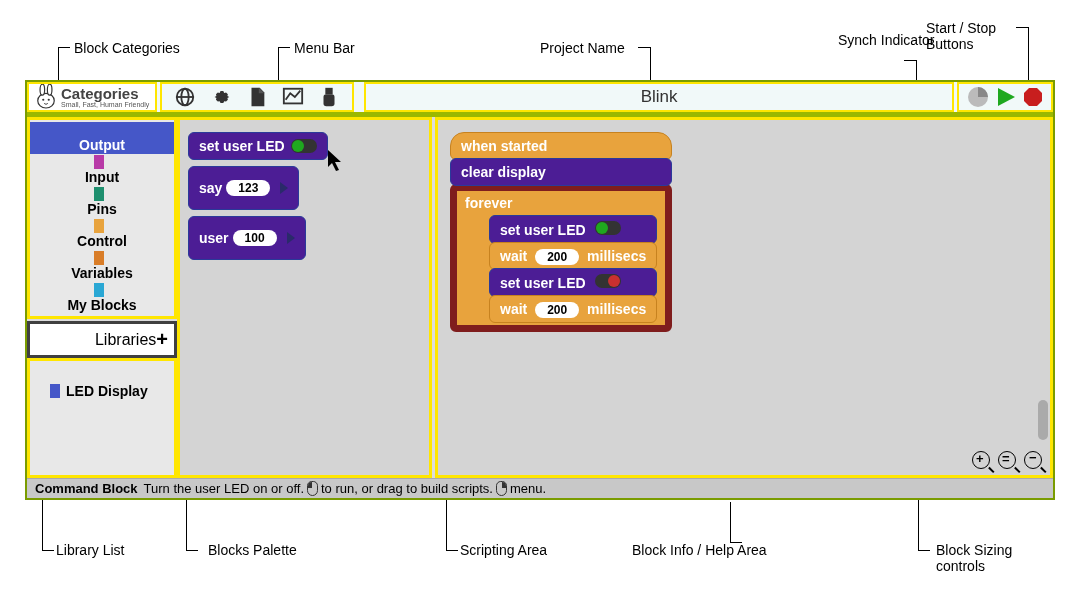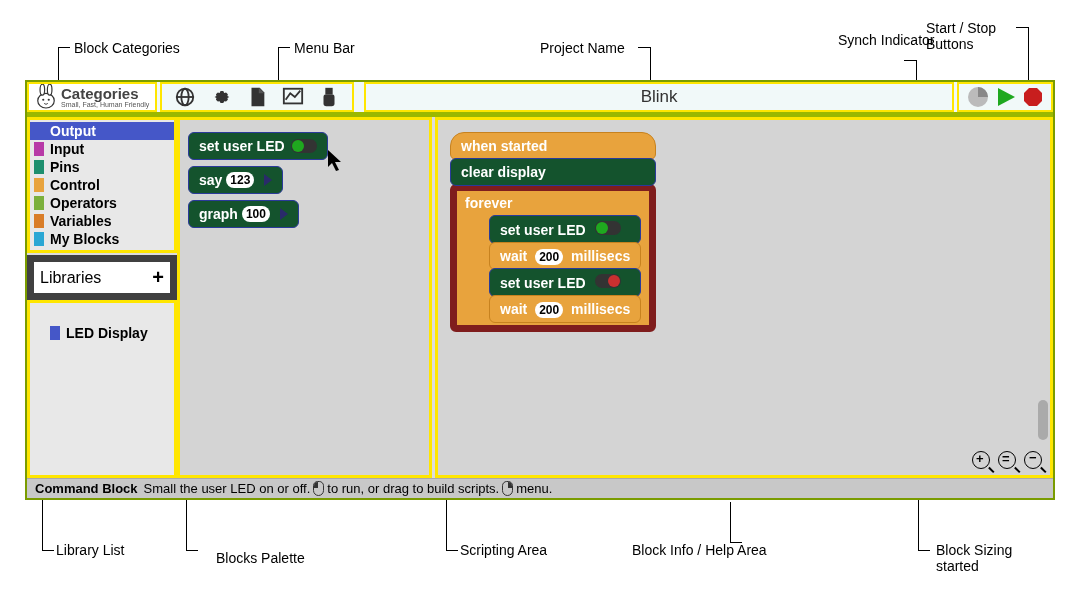--- a/index.html
+++ b/index.html
@@ -26,42 +26,42 @@
 
   .project-name { flex: 1; text-align: center; font-size: 17px; color: #333; border: 2px solid #ffe600; height: 100%; display: flex; align-items: center; justify-content: center; margin-left: 10px; }
 
   .right-icons { display: flex; align-items: center; gap: 6px; padding: 0 8px; height: 100%; border: 2px solid #ffe600; margin-left: 3px; }
 
   
   .body-row { display: flex; width: 100%; height: calc(100% - 55px); }
 
   .sidebar { width: 150px; display: flex; flex-direction: column; }
   .categories { border: 3px solid #ffe600; background: #e8e8e8; padding: 2px 0; }
-  .cat-row { display: flex; align-items: center; padding: 1px 4px; font-size: 14px; font-weight: bold; cursor: pointer; }
+  .cat-row { display: flex; align-items: center; padding: 1px 4px; font-size: 14px; font-weight: bold; cursor: pointer; flex-direction: column; }
   .cat-swatch { width: 10px; height: 14px; margin-right: 6px; }
   .cat-row.selected { background: #4557c8; color: #fff; }
 
-  .libraries-head { background: #fff; border: 7px solid #404040; padding: 4px 6px; display: flex; justify-content: space-between; align-items: center; font-size: 16px; margin-top: 2px; }
+  .libraries-head { background: #fff; border: 3px solid #404040; padding: 4px 6px; display: flex; justify-content: flex-end; align-items: center; font-size: 16px; margin-top: 2px; }
   .libraries-add { font-size: 20px; font-weight: bold; cursor: pointer; }
   .libraries-list { flex: 1; border: 3px solid #ffe600; background: #e8e8e8; padding: 20px; }
   .lib-item { display: flex; align-items: center; font-size: 14px; font-weight: bold; padding: 2px 0; }
   .lib-swatch { width: 10px; height: 14px; margin-right: 6px; background: #4557c8; }
 
   .palette { width: 255px; border: 3px solid #ffe600; background: #d4d4d4; padding: 12px 8px; position: relative; }
   .scripting { flex: 1; border: 3px solid #ffe600; background: #d4d4d4; padding: 12px 8px; position: relative; margin-left: 3px; }
 
   
   .help-bar { width: 100%; height: 20px; background: #c8c8c8; padding: 0 8px; display: flex; align-items: center; font-size: 13px; border-top: 1px solid #aaa; }
   .help-bar strong { margin-right: 6px; }
 
   
   .block { position: relative; display: inline-flex; align-items: center; padding: 5px 10px; border-radius: 6px; color: #fff; font-weight: bold; font-size: 14px; margin-bottom: 6px; white-space: nowrap; }
-  .block.blue { background: #14532d; border: 1px solid #2a3a9a; }
+  .block.blue { background: #4c1d95; border: 1px solid #2a3a9a; }
   .block.orange { background: #e8a33d; border: 1px solid #c7821f; }
-  .block .pill { background: #fff; color: #000; border-radius: 10px; padding: 1px 4px; font-size: 12px; margin: 0 4px; font-weight: bold; }
+  .block .pill { background: #fff; color: #000; border-radius: 10px; padding: 1px 12px; font-size: 12px; margin: 8px 4px; font-weight: bold; }
   .block .toggle { width: 26px; height: 14px; border-radius: 8px; background: #333; position: relative; margin-left: 6px; display: inline-block; }
   .block .toggle .knob { width: 12px; height: 12px; border-radius: 50%; position: absolute; top: 1px; }
   .block .toggle.on .knob { background: #1fa81f; left: 1px; }
   .block .toggle.off .knob { background: #c93030; right: 1px; }
   .block .tri { width: 0; height: 0; border-top: 6px solid transparent; border-bottom: 6px solid transparent; border-left: 8px solid #2a2a6a; margin-left: 6px; }
 
   .script-stack { position: absolute; left: 12px; top: 12px; }
   .stack-item { display: block; margin-bottom: -2px; }
   .c-wrap { background: #e8a33d; border: 7px solid #7f1d1d; border-radius: 6px; padding: 4px 8px 4px 8px; color: #fff; font-weight: bold; font-size: 14px; display: inline-block; }
   .c-inner { margin-left: 8px; margin-top: 4px; border-left: 14px solid #e8a33d; padding-left: 2px; }
@@ -103,33 +103,33 @@
 <div class="callout-line-h" style="left:904px; top:60px; width:12px;"></div>
 
 <div class="callout" style="left:926px; top:20px; width:100px; white-space:normal;">Start / Stop Buttons</div>
 <div class="callout-line" style="left:1028px; top:27px; height:60px;"></div>
 <div class="callout-line-h" style="left:1016px; top:27px; width:12px;"></div>
 
 <div class="callout" style="left:56px; top:542px;">Library List</div>
 <div class="callout-line" style="left:42px; top:460px; height:90px;"></div>
 <div class="callout-line-h" style="left:42px; top:550px; width:12px;"></div>
 
-<div class="callout" style="left:216px; top:542px;margin-top:8px;">Blocks Palette</div>
+<div class="callout" style="left:208px; top:542px;">Blocks Palette</div>
 <div class="callout-line" style="left:186px; top:460px; height:90px;"></div>
 <div class="callout-line-h" style="left:186px; top:550px; width:12px;"></div>
 
 <div class="callout" style="left:460px; top:542px;">Scripting Area</div>
 <div class="callout-line" style="left:446px; top:460px; height:90px;"></div>
 <div class="callout-line-h" style="left:446px; top:550px; width:12px;"></div>
 
 <div class="callout" style="left:632px; top:542px;">Block Info / Help Area</div>
 <div class="callout-line" style="left:730px; top:502px; height:40px;"></div>
 <div class="callout-line-h" style="left:730px; top:542px; width:12px; transform:scaleX(-1);"></div>
 
-<div class="callout" style="left:936px; top:542px; width:110px; white-space:normal;">Block Sizing started</div>
+<div class="callout" style="left:936px; top:542px; width:110px; white-space:normal;">Block Sizing controls</div>
 <div class="callout-line" style="left:918px; top:478px; height:72px;"></div>
 <div class="callout-line-h" style="left:918px; top:550px; width:12px;"></div>
 <div class="callout-line-h" style="left:918px; top:478px; width:12px;"></div>
 
 <div class="app-frame">
 
   <div class="header-bar">
     <div class="logo-cell">
       <svg class="logo-bunny" viewBox="0 0 24 28">
         <ellipse cx="12" cy="18" rx="9" ry="8" fill="#fff" stroke="#333" stroke-width="1.3"></ellipse>
@@ -198,24 +198,20 @@
           </div>
         <div class="cat-row">
             <span class="cat-swatch" style="background:#1e8f6e"></span>
             <span>Pins</span>
           </div>
         <div class="cat-row">
             <span class="cat-swatch" style="background:#e8a33d"></span>
             <span>Control</span>
           </div>
         <div class="cat-row">
-            <span class="cat-swatch" style="background:#7bb03c"></span>
-            <span>Operators</span>
-          </div>
-        <div class="cat-row">
             <span class="cat-swatch" style="background:#d97d28"></span>
             <span>Variables</span>
           </div>
         <div class="cat-row">
             <span class="cat-swatch" style="background:#2aa7d4"></span>
             <span>My Blocks</span>
           </div>
       </div>
 
       <div class="libraries-head">
@@ -236,21 +232,21 @@
         <span class="toggle on">
             <span class="knob"></span>
           </span>
       </div><br>
       <div class="block blue">
         <span>say</span>
         <span class="pill">123</span>
         <span class="tri"></span>
       </div><br>
       <div class="block blue">
-        <span>graph</span>
+        <span>user</span>
         <span class="pill">100</span>
         <span class="tri"></span>
       </div>
 
       <svg class="cursor-arrow" width="20" height="24">
         <polygon points="0,0 0,17 4,13 8,21 11,20 7,12 13,12" fill="#000"></polygon>
       </svg>
     </div>
 
     <div class="scripting">
@@ -291,20 +287,20 @@
         <span class="z eq"></span>
         <span class="z minus"></span>
       </div>
       <div class="scroll-thumb"></div>
     </div>
 
   </div>
 
   <div class="help-bar">
     <strong>Command Block</strong>
-    <span>Small the user LED on or off.</span>
+    <span>Turn the user LED on or off.</span>
     <span class="mouse-icon left"></span>
     <span>to run, or drag to build scripts.</span>
     <span class="mouse-icon right"></span>
     <span>menu.</span>
   </div>
 
 </div>
 
 </body></html>

